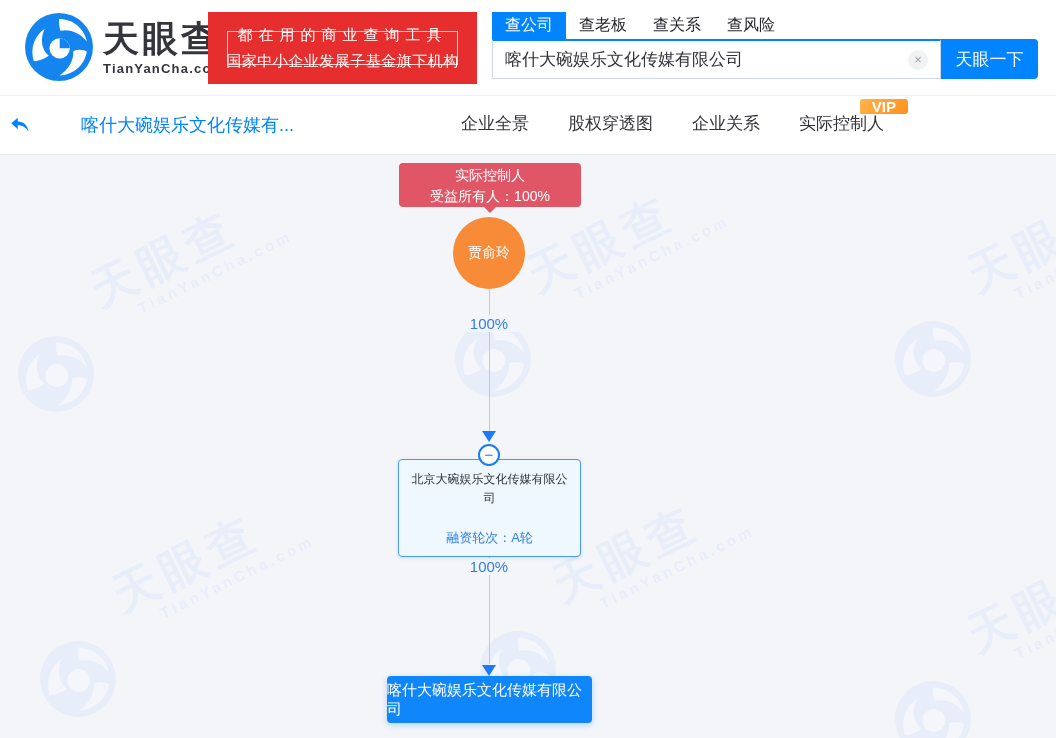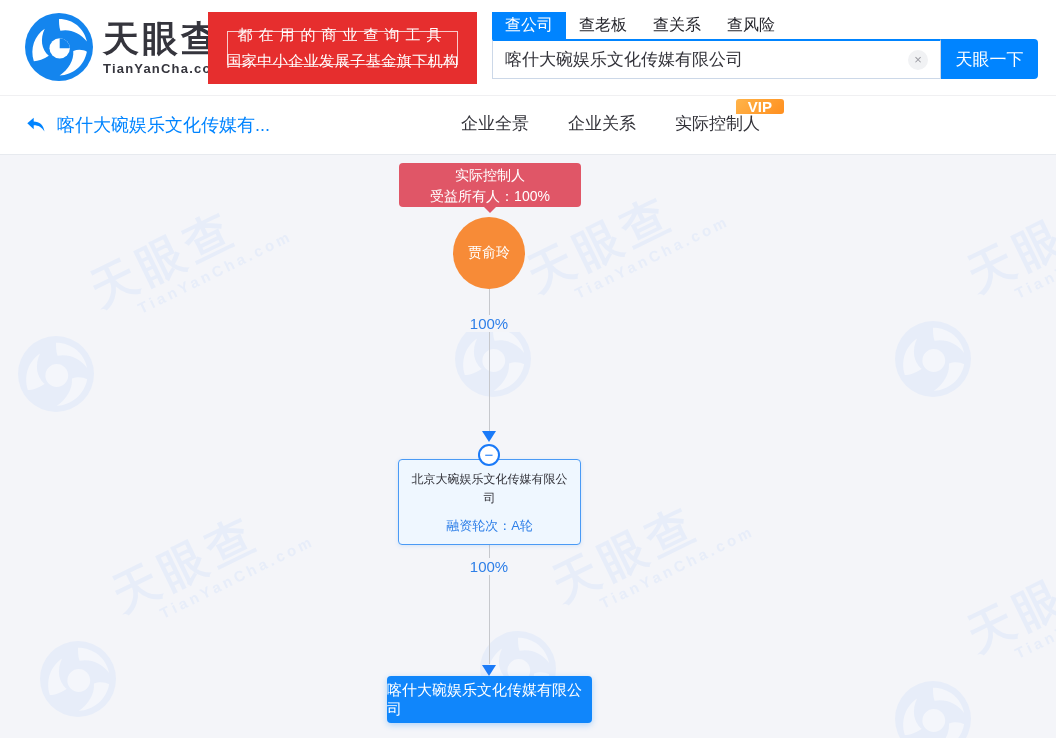--- a/index.html
+++ b/index.html
@@ -28,21 +28,21 @@
     border:1px solid #ccd8e8; border-top:2px solid #0084ff; }
   .search-input { width:100%; height:100%; border:none; outline:none; font-size:17px; color:#33333a;
     padding:0 40px 0 12px; font-family:inherit; background:transparent; }
   .clear-btn { position:absolute; right:12px; top:9px; width:20px; height:20px; border-radius:50%;
     background:#f1f2f4; color:#9b9ba2; font-size:13px; line-height:19px; text-align:center; cursor:pointer; }
   .search-btn { width:97px; height:40px; background:#0084ff; color:#fff; border:none; font-size:17px;
     font-family:inherit; border-radius:0 4px 4px 0; cursor:pointer; }
 
   
   .subnav { position:relative; width:1056px; height:59px; background:#fff; border-bottom:1px solid #e7eaef; }
-  .back-wrap { position:absolute; left:25px; top:0; height:58px; display:flex; align-items:center; cursor:pointer; }
+  .back-wrap { position:absolute; left:9px; top:0; height:58px; display:flex; align-items:center; cursor:pointer;gap:40px; }
   .back-icon { width:22px; height:22px; margin-right:10px; }
   .back-label { font-size:18px; color:#0084ff; }
   .subtabs { position:absolute; left:461px; top:0; height:58px; display:flex; }
   .subtab { position:relative; height:58px; line-height:56px; font-size:17px; color:#33333a;
     margin-right:39px; white-space:nowrap; cursor:pointer; }
   .subtab:last-child { margin-right:0; }
   .subtab.active { color:#0084ff; font-weight:700; border-bottom:3px solid #0084ff; }
   .vip-badge { position:absolute; top:3px; right:-24px; background:linear-gradient(135deg,#ffb44a,#ff8f1f);
     color:#fff; font-size:15px; font-weight:700; line-height:13px; padding:1px 12px; border-radius:3px 3px 3px 0; }
 
@@ -76,21 +76,21 @@
   .arrow-down.a2 { top:510px; }
 
   .collapse-node { position:absolute; left:478px; top:289px; width:22px; height:22px; border-radius:50%;
     background:#fff; border:2px solid #1a7af8; color:#1a7af8; font-size:15px; line-height:17px;
     text-align:center; z-index:3; cursor:pointer; }
 
   .mid-box { position:absolute; left:398px; top:304px; width:183px; background:#eff7ff;
     border:1px solid #4a9af5; border-radius:4px; padding:10px 8px 9px; z-index:2;
     box-shadow:0 1px 4px rgba(74,154,245,.18); cursor:pointer; }
   .mid-name { color:#33333a; font-size:12px; line-height:19px; text-align:center; }
-  .mid-fin { margin-top:9px; color:#2e7fe8; font-size:13px; text-align:center; }
+  .mid-fin { margin-top:21px; color:#2e7fe8; font-size:13px; text-align:center; }
 
   .target-box { position:absolute; left:387px; top:521px; width:205px; height:47px; background:#1086fb;
     border-radius:4px; color:#fff; font-size:15px; display:flex; align-items:center; justify-content:center;
     box-shadow:0 2px 6px rgba(16,134,251,.3); cursor:pointer; }
 </style>
 </head>
 <body>
 
 <div class="header">
   <div class="logo-wrap">
@@ -136,20 +136,21 @@
 
 <div class="subnav">
   <div class="back-wrap">
     <svg class="back-icon" viewBox="0 0 24 24">
       <path d="M9.5 4 L2.5 10.2 L9.5 16.5 L9.5 12.4 C14.8 12.4 18.3 14.6 21.2 19.2 C20.4 11.6 15.8 8.4 9.5 8.1 Z" fill="#0084ff"></path>
     </svg>
     <span class="back-label">喀什大碗娱乐文化传媒有...</span>
   </div>
   <div class="subtabs">
     <div class="subtab">企业全景</div>
+    <div class="subtab">股权穿透图</div>
     <div class="subtab">企业关系</div>
     <div class="subtab">
       <span>实际控制人</span>
       <span class="vip-badge">VIP</span>
     </div>
   </div>
 </div>
 
 <div class="canvas">
 

